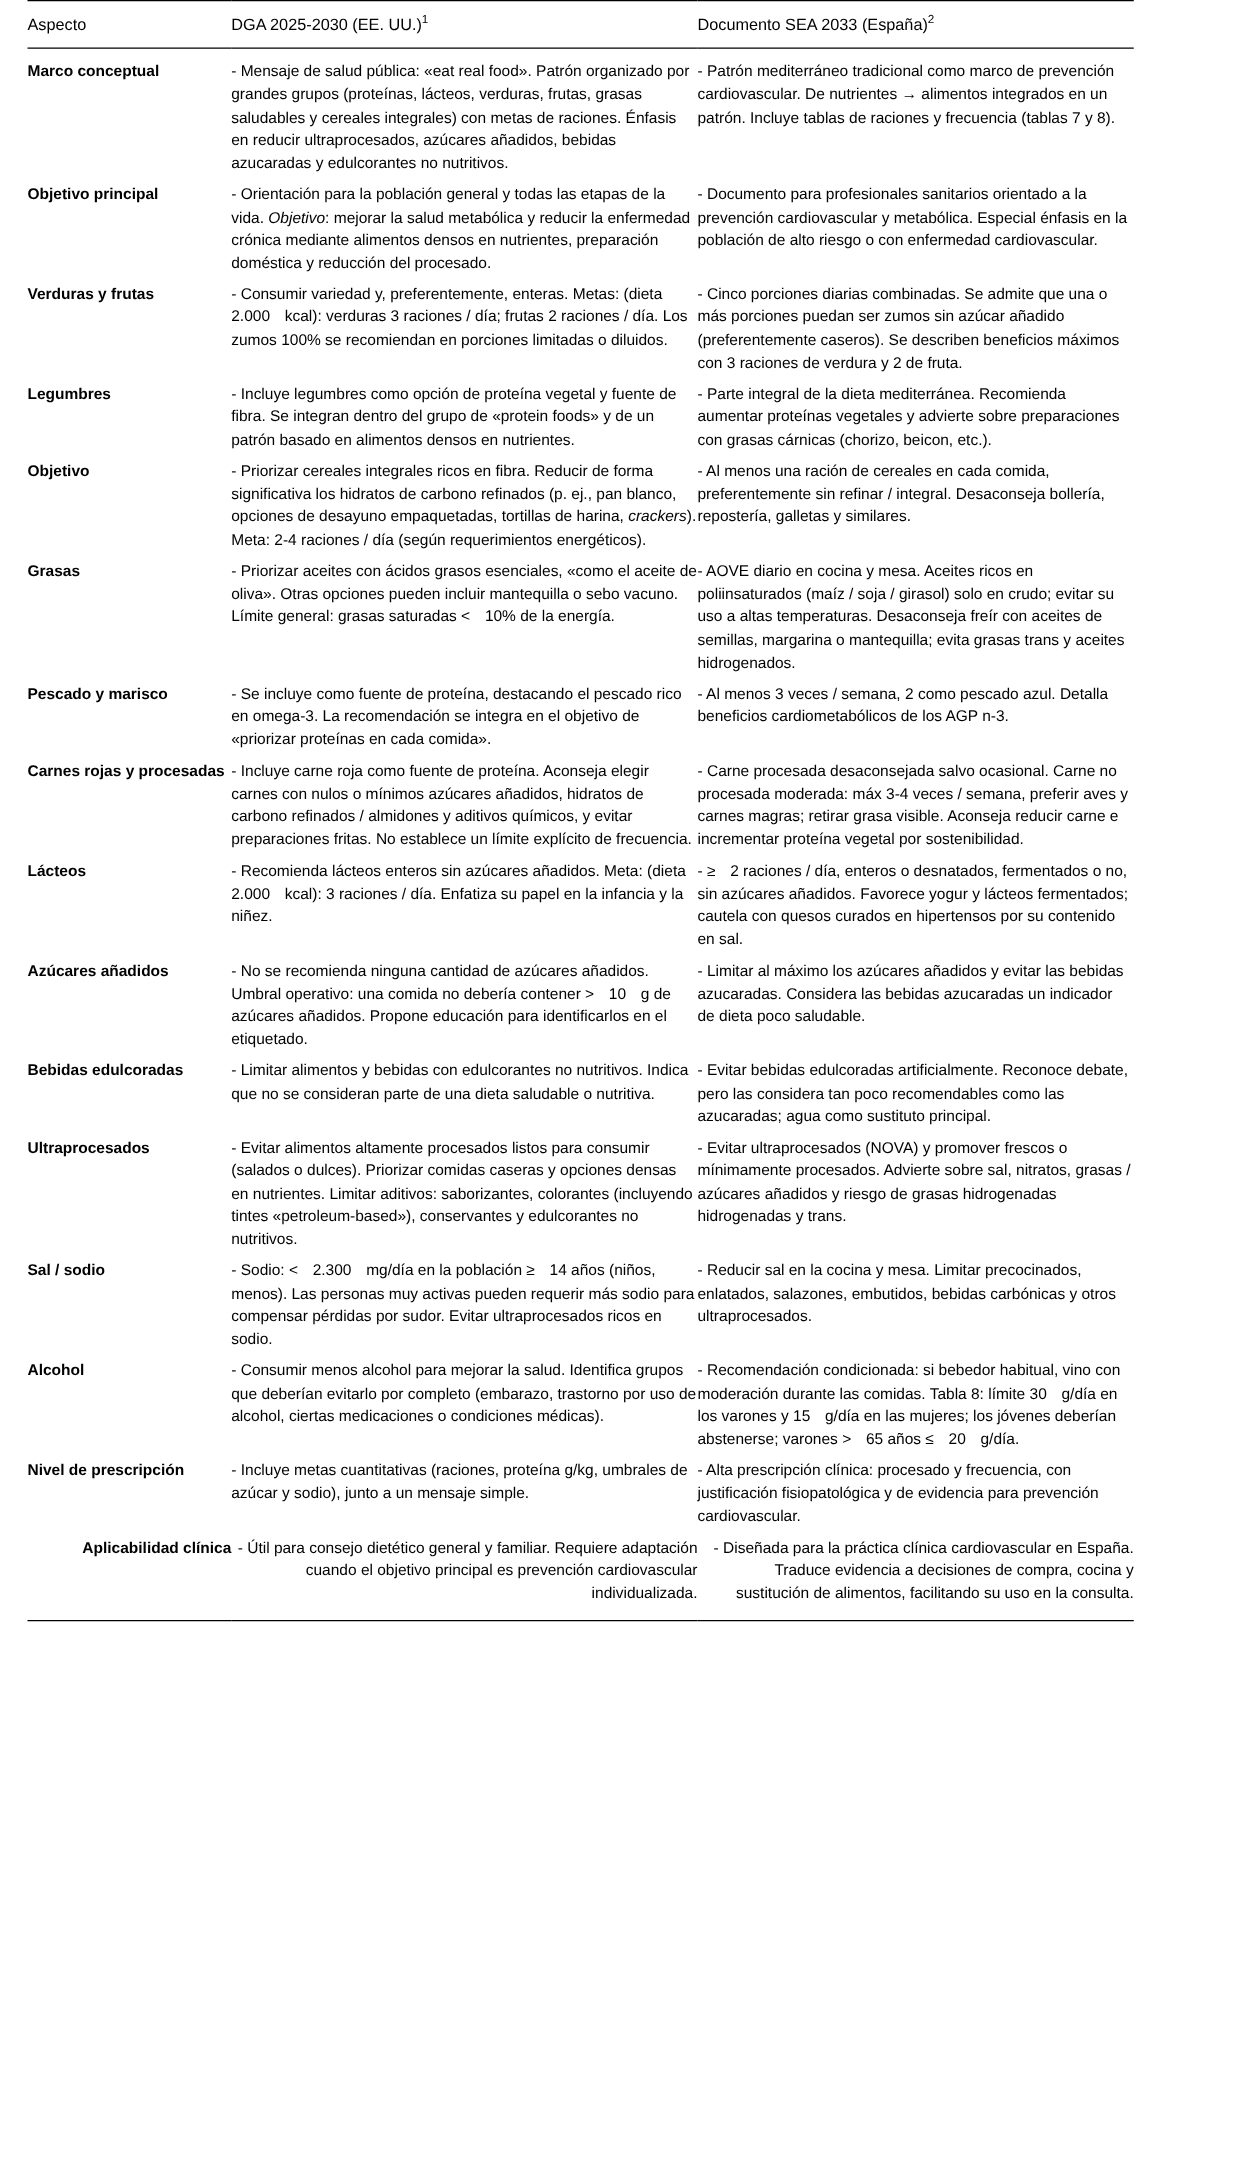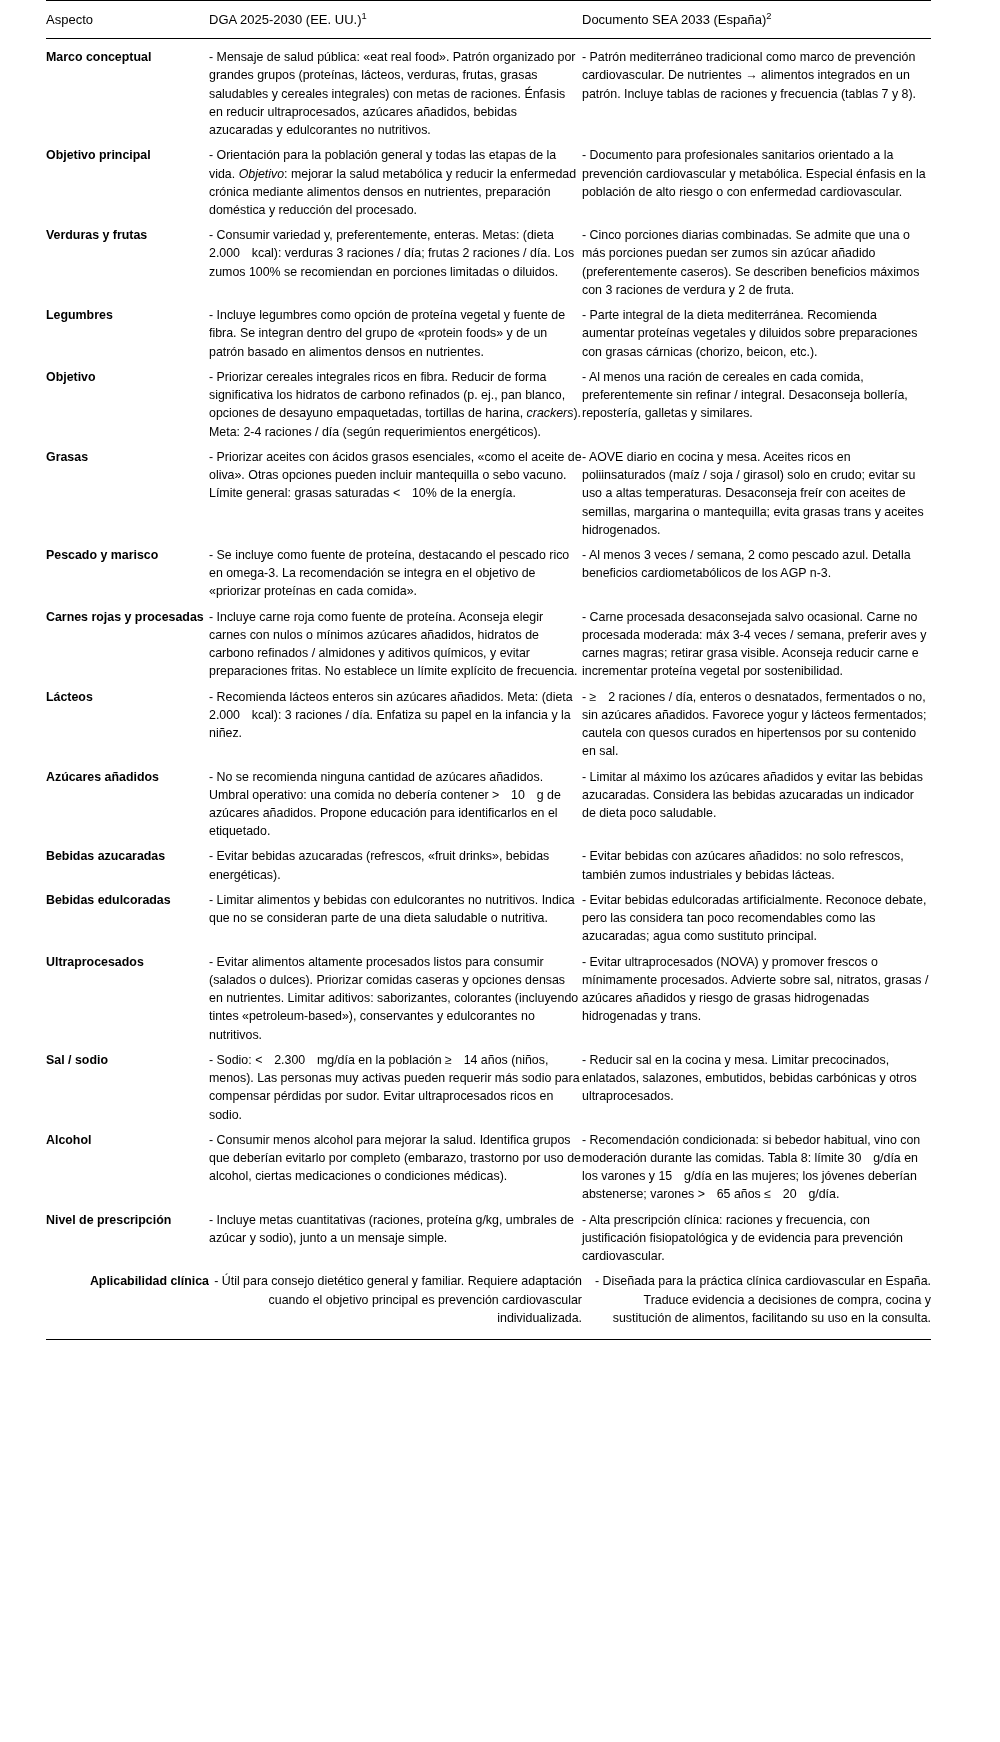--- a/index.html
+++ b/index.html
@@ -12,21 +12,20 @@
     min-height: 1742px;
     font-family: "Liberation Sans", sans-serif;
     color: #000000;
     -webkit-font-smoothing: antialiased;
   }
 
   .page {
     width: 848px;
     box-sizing: border-box;
     padding: 0;
-    margin-left: 24px;
   }
 
   table.comparison {
     width: 885px;
     margin: 0 0 0 22px;
     border-collapse: collapse;
     table-layout: fixed;
     font-size: 12.4px;
     line-height: 1.47;
   }
@@ -120,21 +119,21 @@
           <td class="cell-sea">- Documento para profesionales sanitarios orientado a la prevención cardiovascular y metabólica. Especial énfasis en la población de alto riesgo o con enfermedad cardiovascular.</td>
         </tr>
         <tr>
           <td class="cell-aspect">Verduras y frutas</td>
           <td class="cell-dga">- Consumir variedad y, preferentemente, enteras. Metas: (dieta 2.000<span class="gp"></span>kcal): verduras 3 raciones / día; frutas 2 raciones / día. Los zumos 100% se recomiendan en porciones limitadas o diluidos.</td>
           <td class="cell-sea">- Cinco porciones diarias combinadas. Se admite que una o más porciones puedan ser zumos sin azúcar añadido (preferentemente caseros). Se describen beneficios máximos con 3 raciones de verdura y 2 de fruta.</td>
         </tr>
         <tr>
           <td class="cell-aspect">Legumbres</td>
           <td class="cell-dga">- Incluye legumbres como opción de proteína vegetal y fuente de fibra. Se integran dentro del grupo de «protein foods» y de un patrón basado en alimentos densos en nutrientes.</td>
-          <td class="cell-sea">- Parte integral de la dieta mediterránea. Recomienda aumentar proteínas vegetales y diluidos sobre preparaciones con grasas cárnicas (chorizo, beicon, etc.).</td>
+          <td class="cell-sea">- Parte integral de la dieta mediterránea. Recomienda aumentar proteínas vegetales y advierte sobre preparaciones con grasas cárnicas (chorizo, beicon, etc.).</td>
         </tr>
         <tr>
           <td class="cell-aspect">Objetivo</td>
           <td class="cell-dga">- Priorizar cereales integrales ricos en fibra. Reducir de forma significativa los hidratos de carbono refinados (p. ej., pan blanco, opciones de desayuno empaquetadas, tortillas de harina, <i>crackers</i>). Meta: 2-4 raciones / día (según requerimientos energéticos).</td>
           <td class="cell-sea">- Al menos una ración de cereales en cada comida, preferentemente sin refinar / integral. Desaconseja bollería, repostería, galletas y similares.</td>
         </tr>
         <tr>
           <td class="cell-aspect">Grasas</td>
           <td class="cell-dga">- Priorizar aceites con ácidos grasos esenciales, «como el aceite de oliva». Otras opciones pueden incluir mantequilla o sebo vacuno. Límite general: grasas saturadas &lt;<span class="gp"></span>10% de la energía.</td>
           <td class="cell-sea">- AOVE diario en cocina y mesa. Aceites ricos en poliinsaturados (maíz / soja / girasol) solo en crudo; evitar su uso a altas temperaturas. Desaconseja freír con aceites de semillas, margarina o mantequilla; evita grasas trans y aceites hidrogenados.</td>
@@ -153,25 +152,20 @@
           <td class="cell-aspect">Lácteos</td>
           <td class="cell-dga">- Recomienda lácteos enteros sin azúcares añadidos. Meta: (dieta 2.000<span class="gp"></span>kcal): 3 raciones / día. Enfatiza su papel en la infancia y la niñez.</td>
           <td class="cell-sea">- ≥<span class="gp"></span>2 raciones / día, enteros o desnatados, fermentados o no, sin azúcares añadidos. Favorece yogur y lácteos fermentados; cautela con quesos curados en hipertensos por su contenido en sal.</td>
         </tr>
         <tr>
           <td class="cell-aspect">Azúcares añadidos</td>
           <td class="cell-dga">- No se recomienda ninguna cantidad de azúcares añadidos. Umbral operativo: una comida no debería contener &gt;<span class="gp"></span>10<span class="gp"></span>g de azúcares añadidos. Propone educación para identificarlos en el etiquetado.</td>
           <td class="cell-sea">- Limitar al máximo los azúcares añadidos y evitar las bebidas azucaradas. Considera las bebidas azucaradas un indicador de dieta poco saludable.</td>
         </tr>
         <tr>
-          <td class="cell-aspect">Bebidas azucaradas</td>
-          <td class="cell-dga">- Evitar bebidas azucaradas (refrescos, «fruit drinks», bebidas energéticas).</td>
-          <td class="cell-sea">- Evitar bebidas con azúcares añadidos: no solo refrescos, también zumos industriales y bebidas lácteas.</td>
-        </tr>
-        <tr>
           <td class="cell-aspect">Bebidas edulcoradas</td>
           <td class="cell-dga">- Limitar alimentos y bebidas con edulcorantes no nutritivos. Indica que no se consideran parte de una dieta saludable o nutritiva.</td>
           <td class="cell-sea">- Evitar bebidas edulcoradas artificialmente. Reconoce debate, pero las considera tan poco recomendables como las azucaradas; agua como sustituto principal.</td>
         </tr>
         <tr>
           <td class="cell-aspect">Ultraprocesados</td>
           <td class="cell-dga">- Evitar alimentos altamente procesados listos para consumir (salados o dulces). Priorizar comidas caseras y opciones densas en nutrientes. Limitar aditivos: saborizantes, colorantes (incluyendo tintes «petroleum-based»), conservantes y edulcorantes no nutritivos.</td>
           <td class="cell-sea">- Evitar ultraprocesados (NOVA) y promover frescos o mínimamente procesados. Advierte sobre sal, nitratos, grasas / azúcares añadidos y riesgo de grasas hidrogenadas hidrogenadas y trans.</td>
         </tr>
         <tr>
@@ -180,21 +174,21 @@
           <td class="cell-sea">- Reducir sal en la cocina y mesa. Limitar precocinados, enlatados, salazones, embutidos, bebidas carbónicas y otros ultraprocesados.</td>
         </tr>
         <tr>
           <td class="cell-aspect">Alcohol</td>
           <td class="cell-dga">- Consumir menos alcohol para mejorar la salud. Identifica grupos que deberían evitarlo por completo (embarazo, trastorno por uso de alcohol, ciertas medicaciones o condiciones médicas).</td>
           <td class="cell-sea">- Recomendación condicionada: si bebedor habitual, vino con moderación durante las comidas. Tabla 8: límite 30<span class="gp"></span>g/día en los varones y 15<span class="gp"></span>g/día en las mujeres; los jóvenes deberían abstenerse; varones &gt;<span class="gp"></span>65 años ≤<span class="gp"></span>20<span class="gp"></span>g/día.</td>
         </tr>
         <tr>
           <td class="cell-aspect">Nivel de prescripción</td>
           <td class="cell-dga">- Incluye metas cuantitativas (raciones, proteína g/kg, umbrales de azúcar y sodio), junto a un mensaje simple.</td>
-          <td class="cell-sea">- Alta prescripción clínica: raciones y frecuencia, con justificación fisiopatológica y de evidencia para prevención cardiovascular.</td>
+          <td class="cell-sea">- Alta prescripción clínica: procesado y frecuencia, con justificación fisiopatológica y de evidencia para prevención cardiovascular.</td>
         </tr>
         <tr class="last-rule">
           <td class="cell-aspect">Aplicabilidad clínica</td>
           <td class="cell-dga">- Útil para consejo dietético general y familiar. Requiere adaptación cuando el objetivo principal es prevención cardiovascular individualizada.</td>
           <td class="cell-sea">- Diseñada para la práctica clínica cardiovascular en España. Traduce evidencia a decisiones de compra, cocina y sustitución de alimentos, facilitando su uso en la consulta.</td>
         </tr>
       </tbody>
   </table>
 
 </div>

